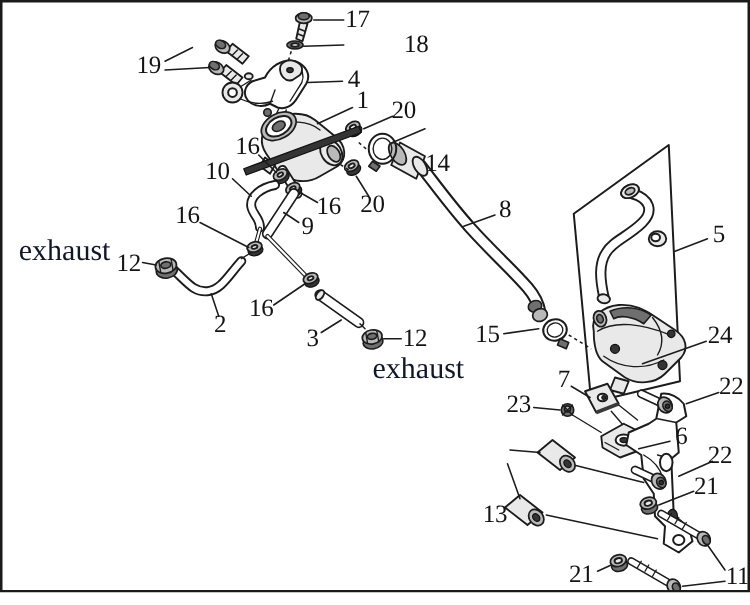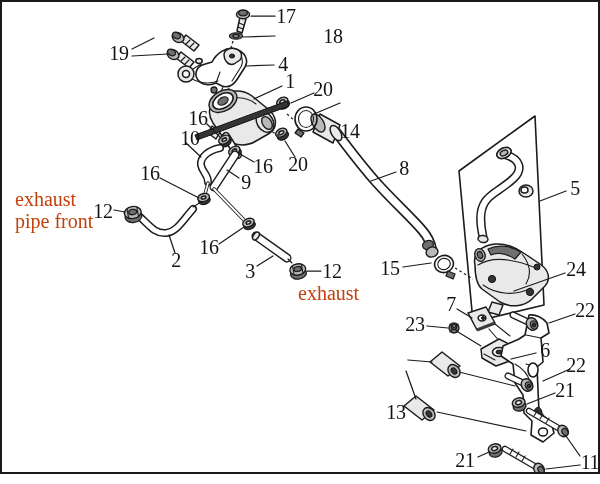--- a/index.html
+++ b/index.html
@@ -7,21 +7,21 @@
     position:relative;width:600px;height:474px;background:#fff;
     box-sizing:border-box;border:2px solid #1a1a1a;overflow:hidden;
     font-family:Liberation Serif, serif;
   }
   .canvas svg{position:absolute;left:0;top:0;}
   .callout{
     position:absolute;transform:translate(-50%,-50%);
     font-size:20px;color:#141414;white-space:nowrap;letter-spacing:-0.3px;
   }
   .text-label{
-    position:absolute;font-size:20px;color:#c2410c;line-height:1.12;white-space:nowrap;
+    position:absolute;font-size:24px;color:#0f172a;line-height:1.12;white-space:nowrap;
   }
   
   .ln{fill:none;stroke:#1c1c1c;stroke-width:1.6;stroke-linecap:round;stroke-linejoin:round;}
   .thin{fill:none;stroke:#1c1c1c;stroke-width:1.1;stroke-linecap:round;}
   .leader{fill:none;stroke:#1c1c1c;stroke-width:1.25;stroke-linecap:round;}
   .dash{fill:none;stroke:#1c1c1c;stroke-width:1.2;stroke-dasharray:2.6 2.6;}
   .to{fill:none;stroke:#1c1c1c;stroke-linecap:round;stroke-linejoin:round;}
   .ti{fill:none;stroke:#ffffff;stroke-linecap:round;stroke-linejoin:round;}
   .fw{fill:#ffffff;stroke:#1c1c1c;stroke-width:1.6;stroke-linejoin:round;}
   .fl{fill:#e9e9e9;stroke:#1c1c1c;stroke-width:1.5;stroke-linejoin:round;}
@@ -320,21 +320,21 @@
   <div>
       <div class="callout" style="left: 284px; top: 14px;">17</div>
       <div class="callout" style="left: 296px; top: 34px; margin-left: 35px;">18</div>
       <div class="callout" style="left: 281px; top: 62px;">4</div>
       <div class="callout" style="left: 117px; top: 51px;">19</div>
       <div class="callout" style="left: 288px; top: 79px;">1</div>
       <div class="callout" style="left: 321px; top: 87px;">20</div>
       <div class="callout" style="left: 348px; top: 97px; margin-top: 32px;">14</div>
       <div class="callout" style="left: 296px; top: 162px;">20</div>
       <div class="callout" style="left: 196px; top: 116px;">16</div>
-      <div class="callout" style="left: 188px; top: 136px;">10</div>
+      <div class="callout" style="left: 172px; top: 136px;">10</div>
       <div class="callout" style="left: 261px; top: 164px;">16</div>
       <div class="callout" style="left: 244px; top: 180px;">9</div>
       <div class="callout" style="left: 148px; top: 171px;">16</div>
       <div class="callout" style="left: 101px; top: 209px;">12</div>
       <div class="callout" style="left: 174px; top: 258px;">2</div>
       <div class="callout" style="left: 207px; top: 245px;">16</div>
       <div class="callout" style="left: 248px; top: 269px;">3</div>
       <div class="callout" style="left: 330px; top: 269px;">12</div>
       <div class="callout" style="left: 402px; top: 166px;">8</div>
       <div class="callout" style="left: 573px; top: 186px;">5</div>
@@ -344,19 +344,18 @@
       <div class="callout" style="left: 449px; top: 302px;">7</div>
       <div class="callout" style="left: 413px; top: 322px;">23</div>
       <div class="callout" style="left: 543px; top: 348px;">6</div>
       <div class="callout" style="left: 394px; top: 362px; margin-top: 48px;">13</div>
       <div class="callout" style="left: 574px; top: 363px;">22</div>
       <div class="callout" style="left: 563px; top: 388px;">21</div>
       <div class="callout" style="left: 463px; top: 458px;">21</div>
       <div class="callout" style="left: 588px; top: 460px;">11</div>
       <div class="text-label" style="left: 13px; top: 186px;">
         <div>exhaust</div>
-        <div>pipe front</div>
       </div>
       <div class="text-label" style="left: 296px; top: 280px;">
         <div>exhaust</div>
       </div>
     </div>
 </div>
 
 </body></html>

